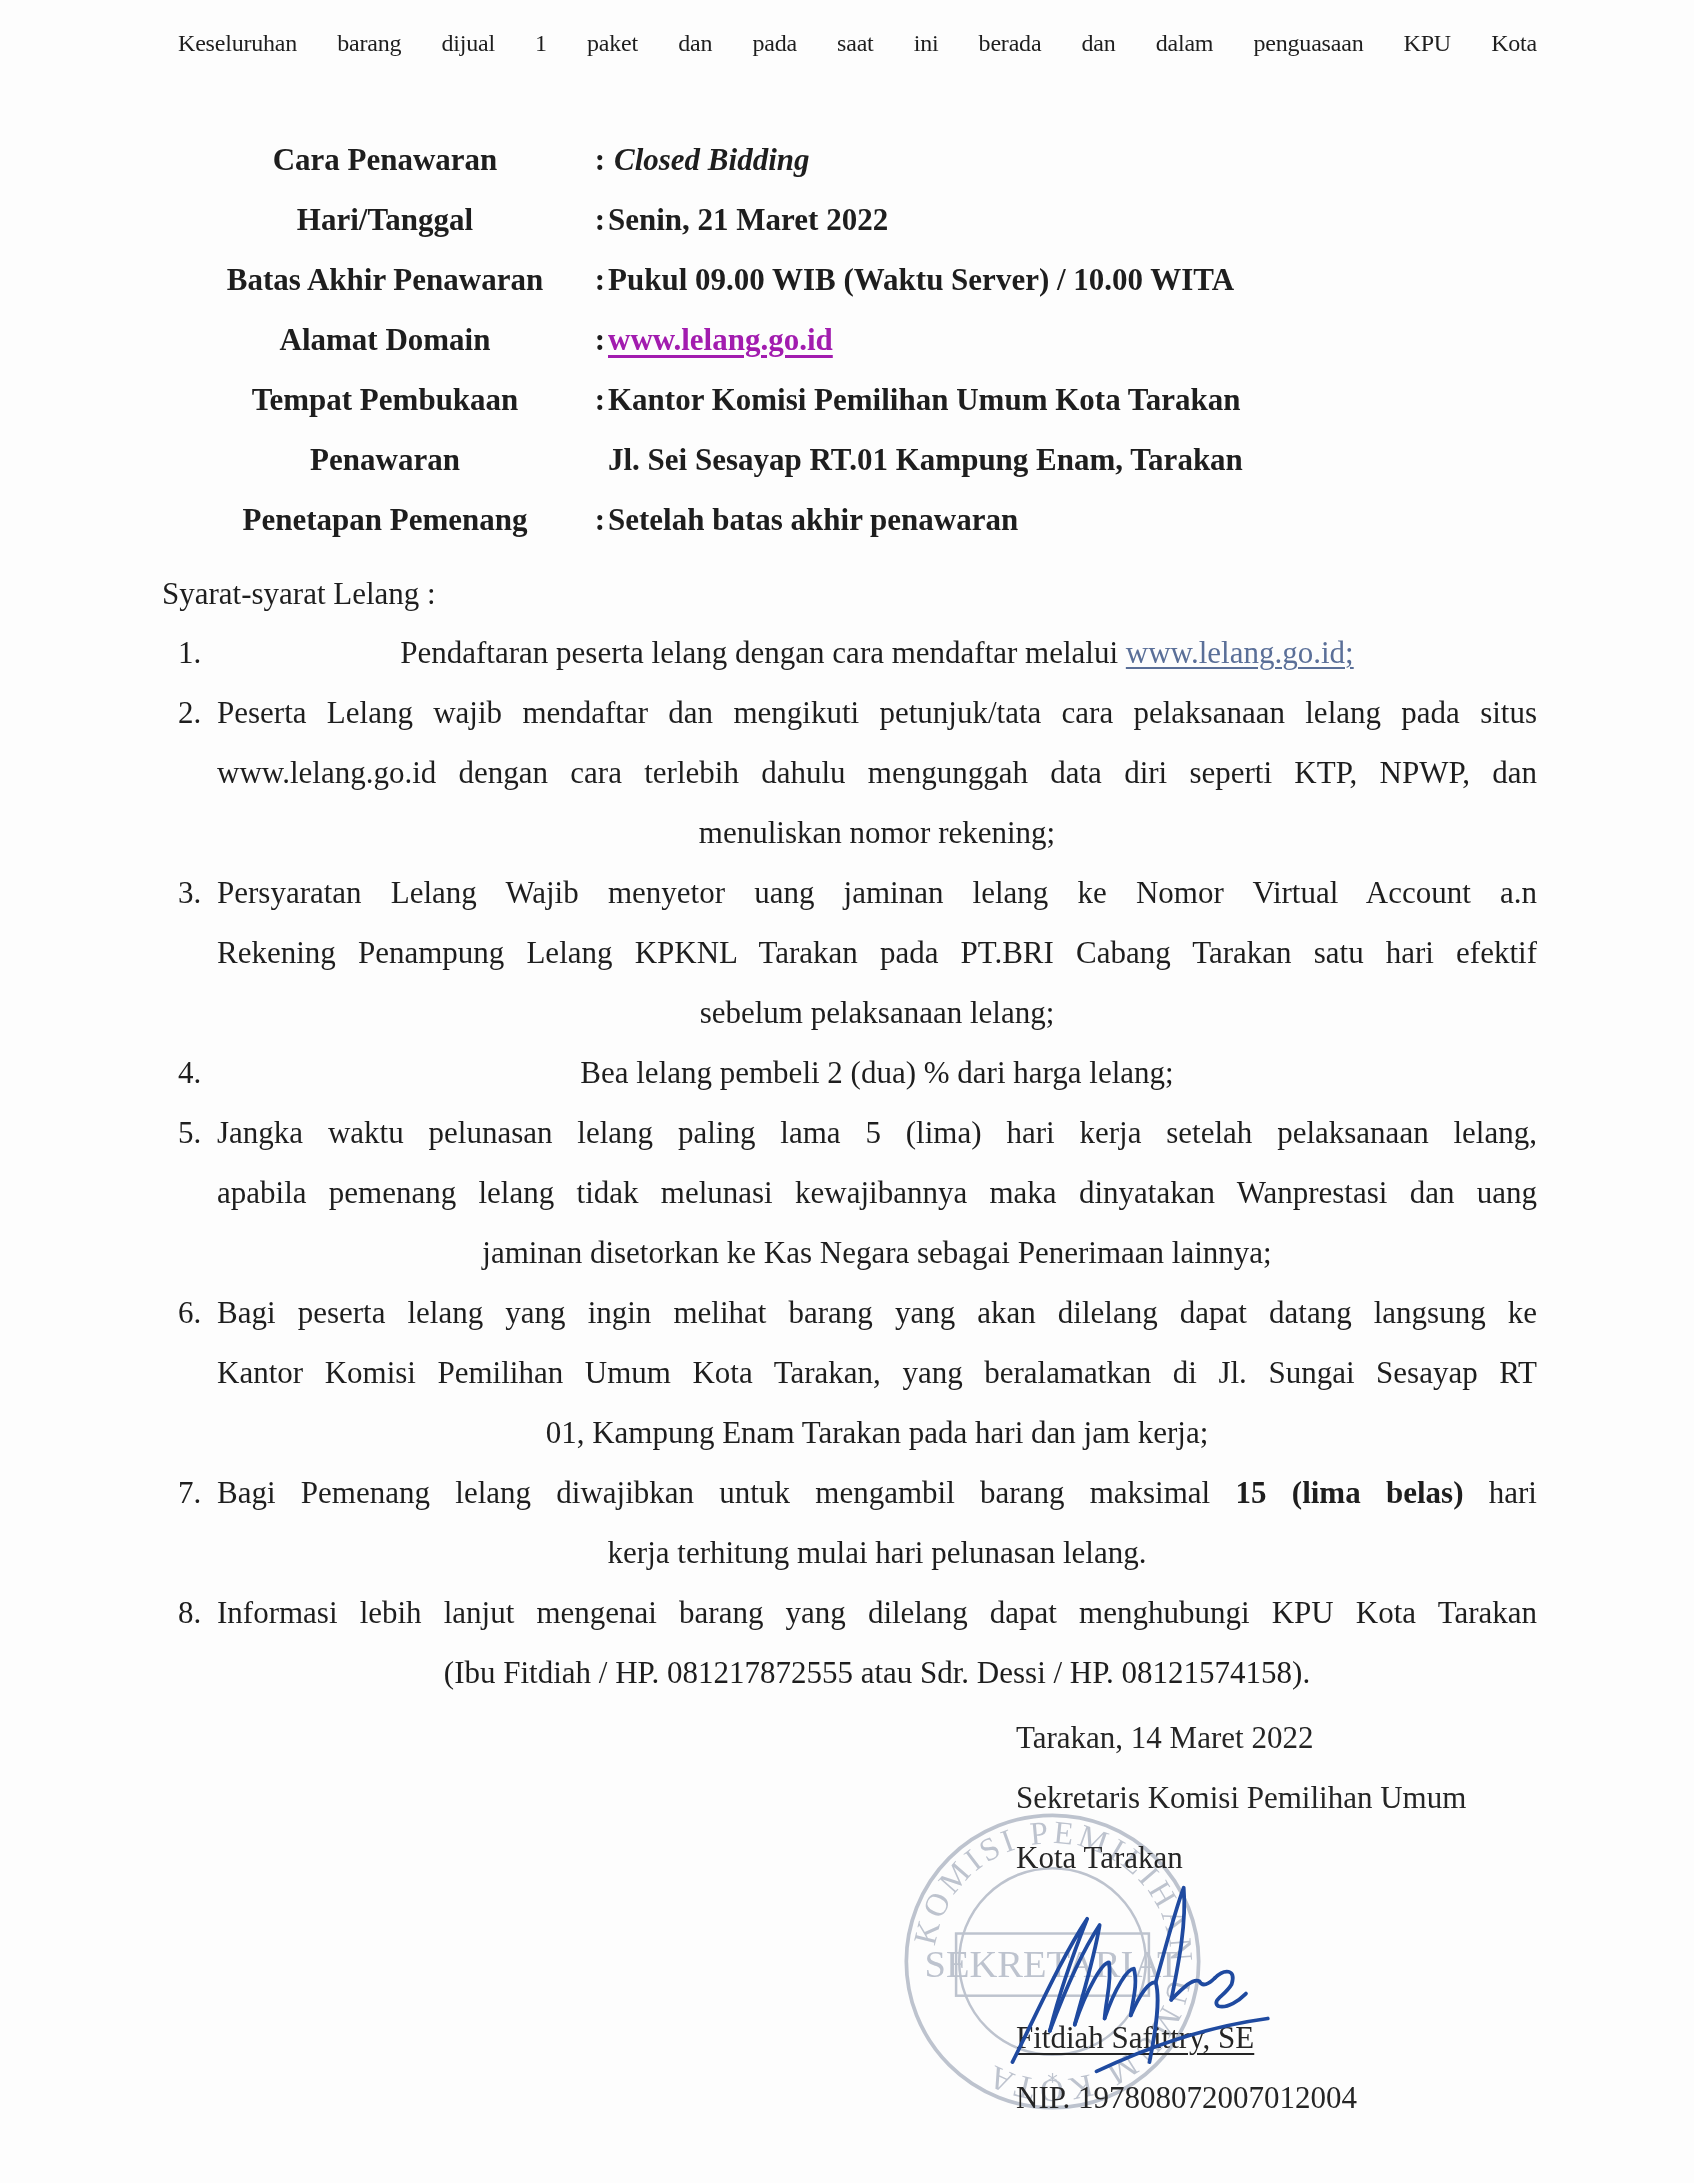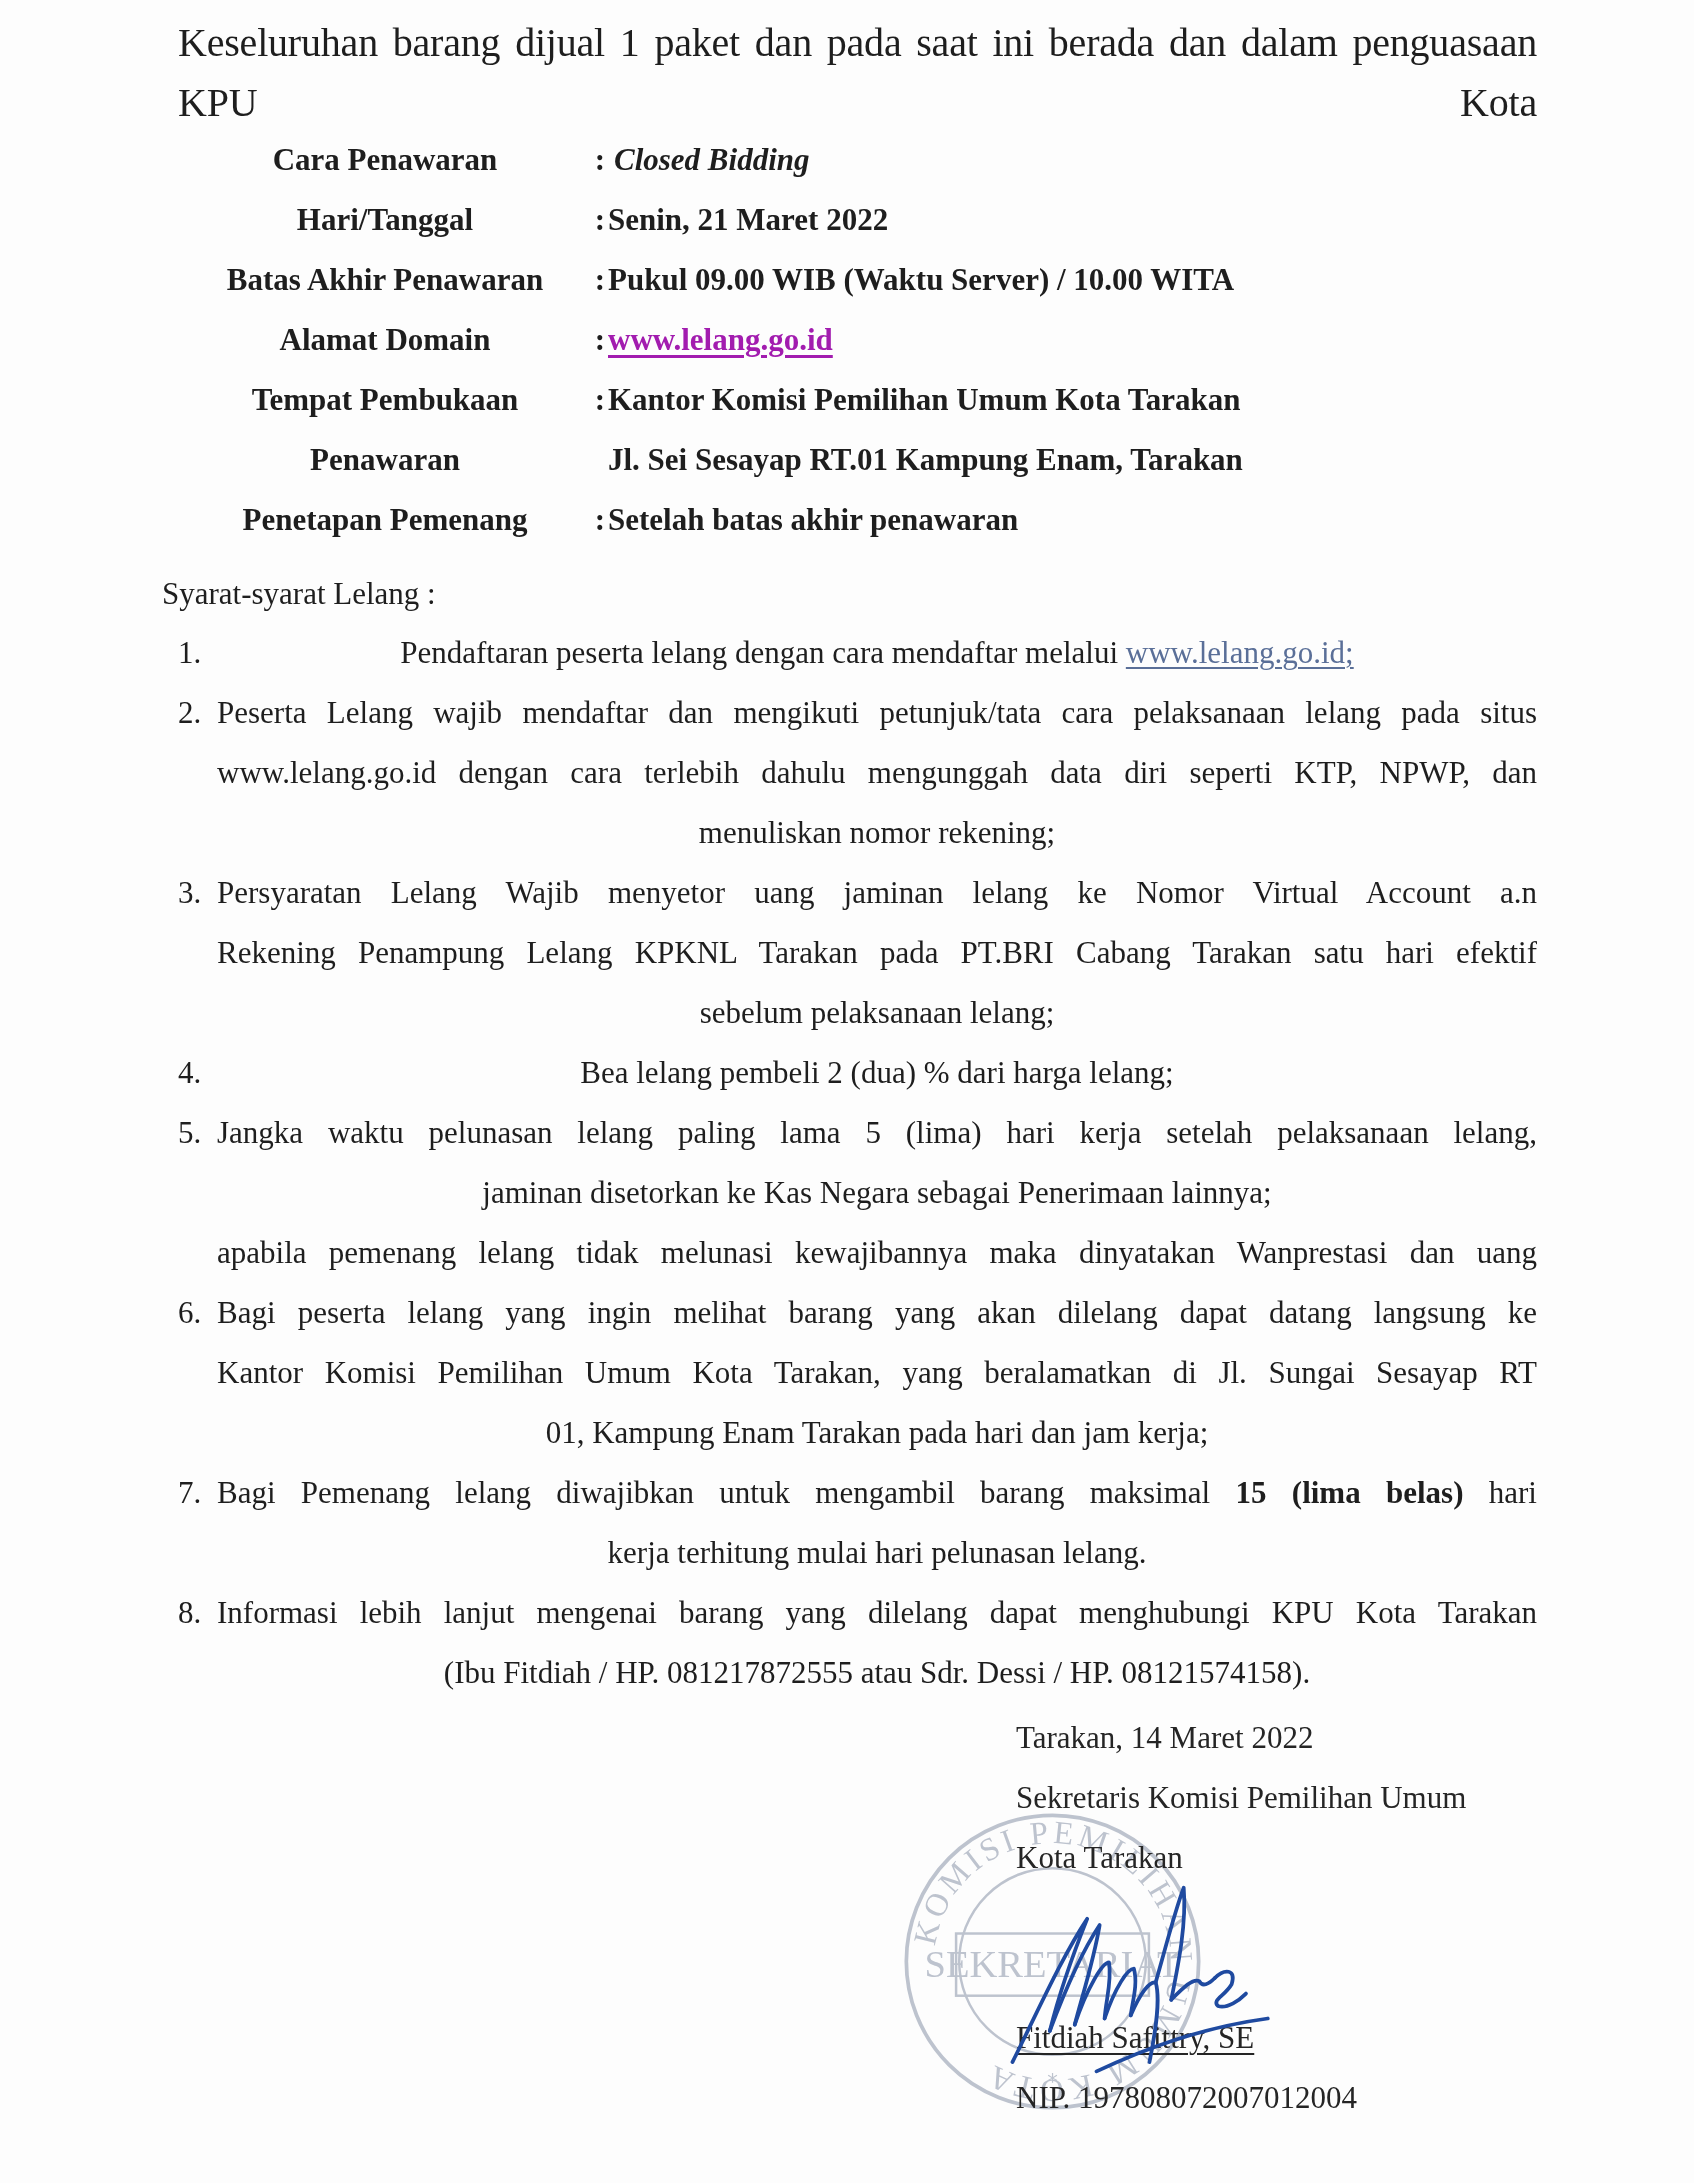--- a/index.html
+++ b/index.html
@@ -19,21 +19,21 @@
     .page {
       position: absolute;
       left: 0; top: 0;
       width: 1695px;
       height: 2183px;
     }
     .text {
       position: absolute;
       left: 178px;
       width: 1359px;
-      font-size: 40px;
+      font-size: 24px;
       line-height: 60px;
       letter-spacing: -0.2px;
       white-space: nowrap;
     }
     .justify {
       text-align: justify;
       text-align-last: justify;
       white-space: normal;
     }
     .intro-1 { top: 12.5px; }
@@ -217,22 +217,22 @@
     </div>
 
     <div class="item">
       <span class="num">4.</span>
       <span class="line">Bea lelang pembeli 2 (dua) % dari harga lelang;</span>
     </div>
 
     <div class="item">
       <span class="num">5.</span>
       <span class="line j">Jangka waktu pelunasan lelang paling lama 5 (lima) hari kerja setelah pelaksanaan lelang,</span>
+      <span class="line j">apabila pemenang lelang tidak melunasi kewajibannya maka dinyatakan Wanprestasi dan uang</span>
       <span class="line">jaminan disetorkan ke Kas Negara sebagai Penerimaan lainnya;</span>
-      <span class="line j">apabila pemenang lelang tidak melunasi kewajibannya maka dinyatakan Wanprestasi dan uang</span>
     </div>
 
     <div class="item">
       <span class="num">6.</span>
       <span class="line j">Bagi peserta lelang yang ingin melihat barang  yang akan dilelang dapat datang langsung ke</span>
       <span class="line j">Kantor Komisi Pemilihan Umum Kota Tarakan, yang beralamatkan di Jl. Sungai Sesayap RT</span>
       <span class="line">01, Kampung Enam Tarakan pada hari dan jam kerja;</span>
     </div>
 
     <div class="item">

